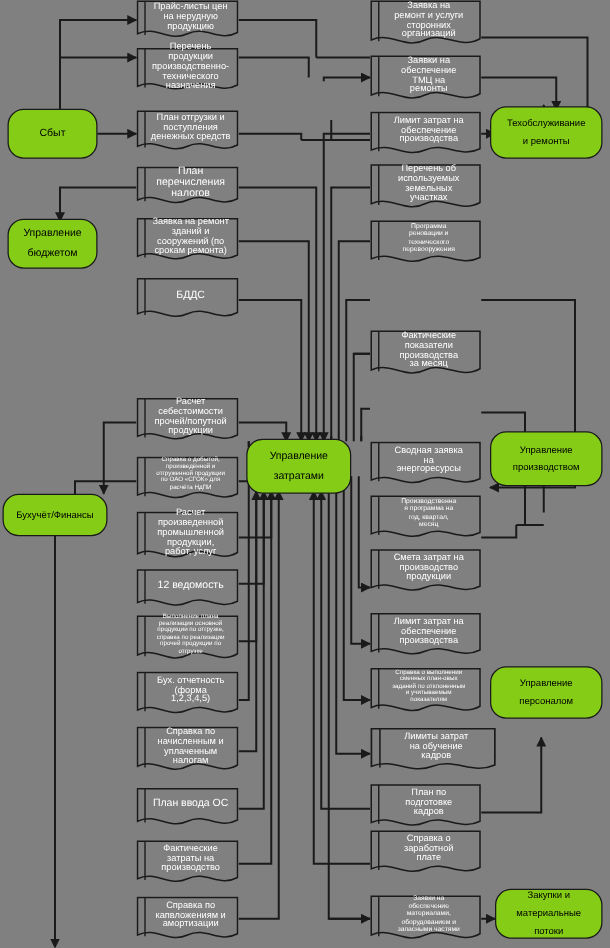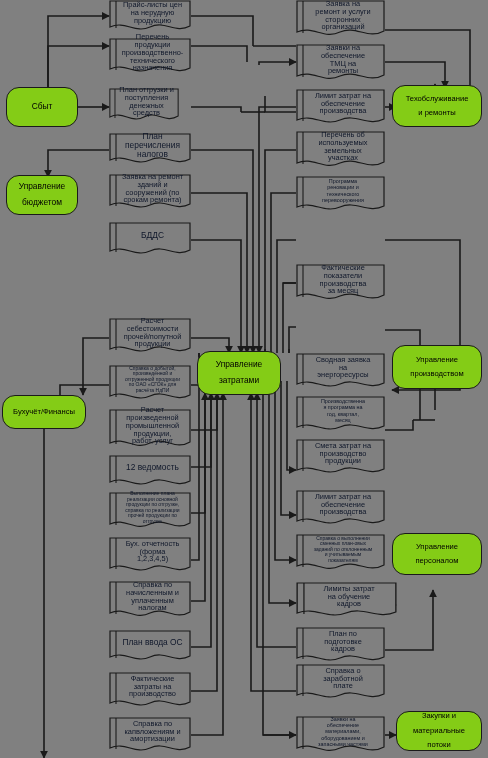--- a/index.html
+++ b/index.html
@@ -11,21 +11,21 @@
     overflow:hidden;
     position:relative;
   }
   #canvas{position:absolute;left:0;top:0;width:488px;height:758px;}
   svg.wires{position:absolute;left:0;top:0;width:488px;height:758px;pointer-events:none;}
 
   
   .doc{
     position:absolute;
     box-sizing:border-box;
-    color:#0f172a;
+    color:#ffffff;
     text-align:center;
     line-height:1.08;
     z-index:3;
   }
   .doc .docsvg{position:absolute;left:0;top:0;width:100%;height:100%;}
   .doc .txt{
     position:absolute;
     left:9px;right:4px;top:0;bottom:9px;
     display:flex;align-items:center;justify-content:center;
     padding:1px 1px;
@@ -188,21 +188,21 @@
     <svg class="docsvg" viewBox="0 0 82 38" preserveAspectRatio="none">
       <path d="M1,1 H81 V30 C66,38 56,24 41,31 C26,38 16,24 1,31 Z" fill="#808080" stroke="#1a1a1a" stroke-width="1.2"></path>
       <path d="M7,1 V32" stroke="#1a1a1a" stroke-width="1.1" fill="none"></path>
     </svg>
     <span class="txt">Перечень продукции
 производственно-
 технического
 назначения</span>
   </div>
 
-  <div class="doc f8" style="left:109px;top:88px;width:70px;height:36px;">
+  <div class="doc f8" style="left:109px;top:88px;width:82px;height:36px;">
     <svg class="docsvg" viewBox="0 0 82 36" preserveAspectRatio="none">
       <path d="M1,1 H81 V28 C66,36 56,22 41,29 C26,36 16,22 1,29 Z" fill="#808080" stroke="#1a1a1a" stroke-width="1.2"></path>
       <path d="M7,1 V30" stroke="#1a1a1a" stroke-width="1.1" fill="none"></path>
     </svg>
     <span class="txt">План отгрузки и
 поступления
 денежных средств</span>
   </div>
 
   <div class="doc f9" style="left:109px;top:133px;width:82px;height:34px;">

